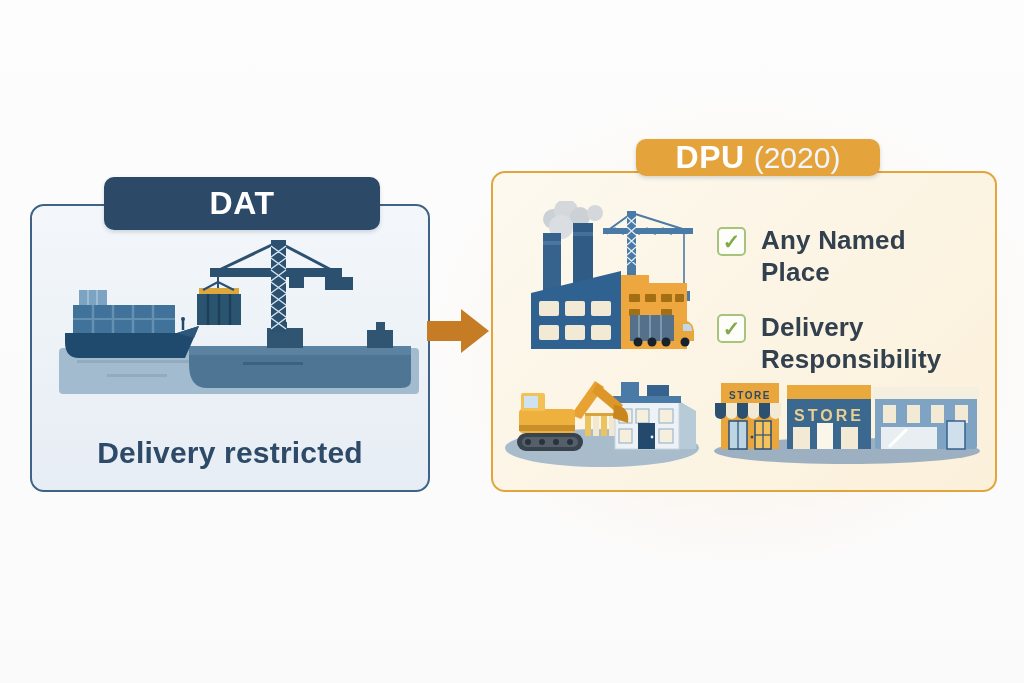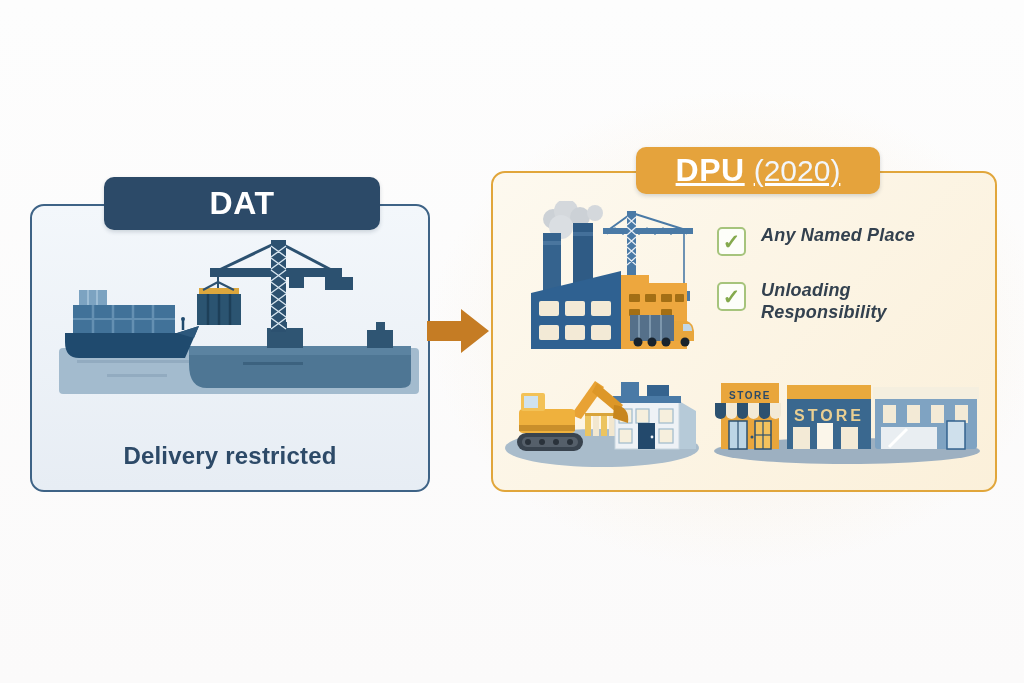--- a/index.html
+++ b/index.html
@@ -29,43 +29,43 @@
     border:2.5px solid #e1a63b;
     background:linear-gradient(135deg,#fdf9ef 0%,#fbf0da 100%);
   }
   
   .hdr{
     position:absolute;display:flex;align-items:center;justify-content:center;
     gap:9px;border-radius:10px;color:#ffffff;z-index:5;
     box-shadow:0 2px 4px rgba(30,50,70,0.18);
   }
   .hdr-dat{left:104px;top:177px;width:276px;height:53px;background:#2c4a68;}
-  .hdr-dpu{left:636px;top:147px;width:244px;height:47px;background:#e5a33c;text-decoration:underline;}
+  .hdr-dpu{left:636px;top:139px;width:244px;height:37px;background:#e5a33c;}
   .hdr .term{font-size:32px;font-weight:700;letter-spacing:0.5px;}
   .hdr .year{font-size:30px;font-weight:400;color:#f2f6fa;}
   
   .caption{
     position:absolute;left:0;bottom:18px;width:100%;
-    text-align:center;font-size:24px;font-weight:600;color:#2d4a68;
+    text-align:center;font-size:30px;font-weight:600;color:#2d4a68;
     line-height:1.28;letter-spacing:0.2px;
   }
   
   .arrow{position:absolute;left:427px;top:304px;width:62px;height:54px;}
   
   .checklist{position:absolute;left:224px;top:52px;width:268px;}
   .check-row{display:flex;align-items:flex-start;gap:15px;margin-bottom:24px;}
   .checkbox{
     width:25px;height:25px;flex:0 0 auto;margin-top:2px;
     border:2.5px solid #a6c47c;border-radius:5px;background:#fdfef9;
     display:flex;align-items:center;justify-content:center;
     color:#84a94c;font-size:21px;font-weight:700;line-height:1;
   }
   .check-label{
-    font-size:18px;font-weight:700;color:#33414f;line-height:1.22;
-    max-width:215px;letter-spacing:0.2px;font-style:italic;
+    font-size:26px;font-weight:700;color:#33414f;line-height:1.22;
+    max-width:215px;letter-spacing:0.2px;
   }
   
   .illus{position:absolute;}
 </style>
 </head>
 <body>
 
 <div class="canvas">
 
   <div class="glow"></div>
@@ -200,21 +200,21 @@
       <div class="check-row">
         <span class="checkbox">
             <span>✓</span>
           </span>
         <span class="check-label">Any Named Place</span>
       </div>
       <div class="check-row">
         <span class="checkbox">
             <span>✓</span>
           </span>
-        <span class="check-label">Unloading Responsibility</span>
+        <span class="check-label">Delivery Responsibility</span>
       </div>
     </div>
 
     <svg class="illus" style="left:8px;top:182px;" width="202" height="116" viewBox="0 0 202 116">
       <ellipse cx="101" cy="93" rx="97" ry="19" fill="#a9bccb"></ellipse>
       <g>
         <rect x="84" y="60" width="6" height="21" fill="#ecc45f"></rect>
         <rect x="92" y="60" width="6" height="21" fill="#f2e7cf"></rect>
         <rect x="100" y="60" width="6" height="21" fill="#ecc45f"></rect>
         <rect x="108" y="60" width="6" height="21" fill="#f2e7cf"></rect>

